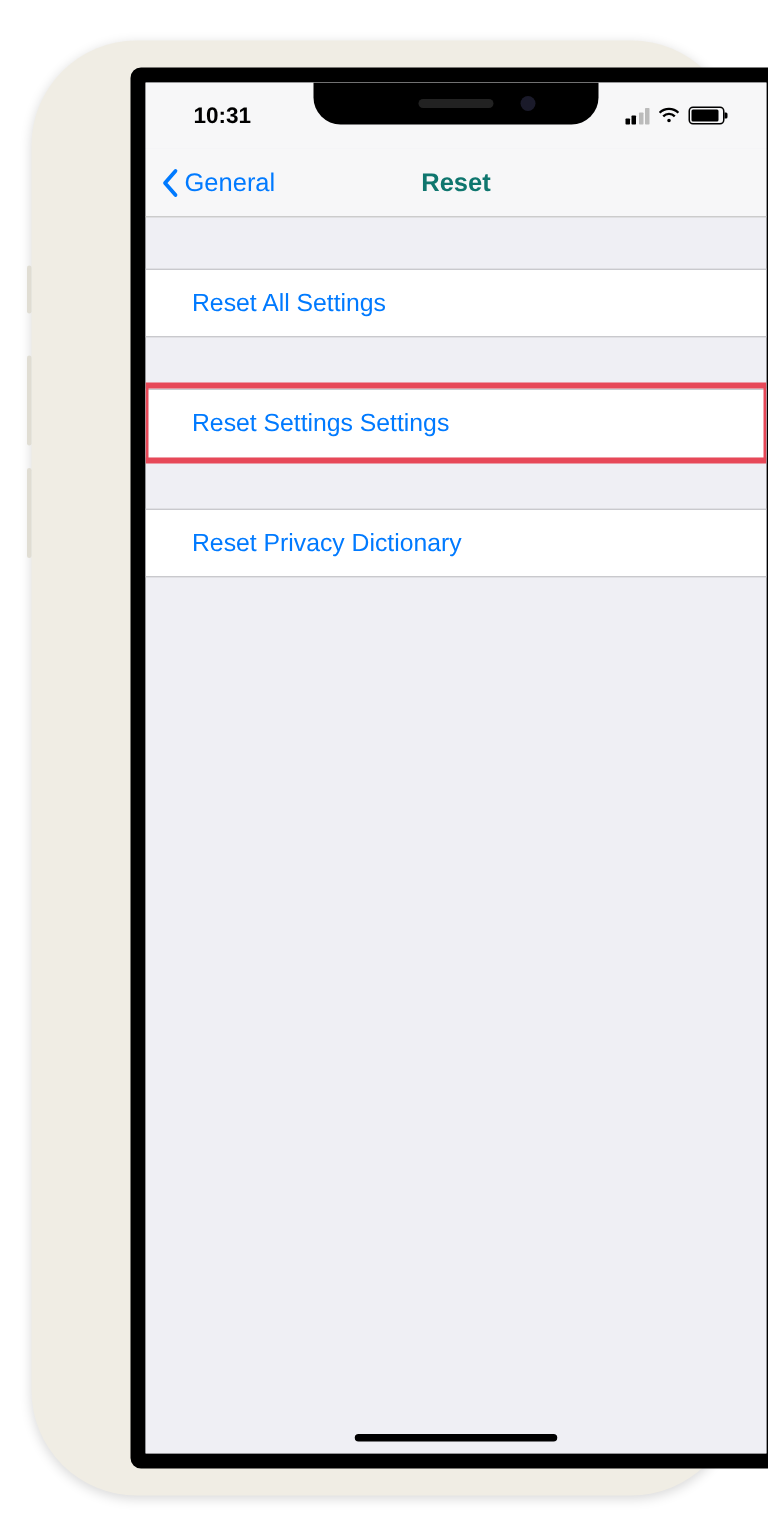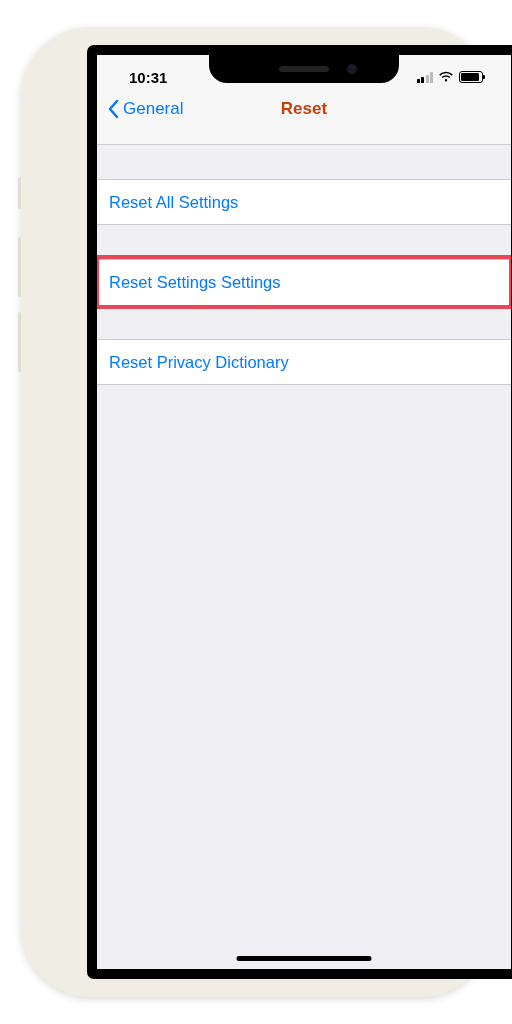--- a/index.html
+++ b/index.html
@@ -116,21 +116,21 @@
       height: 4px;
       background: #000;
       border-radius: 0 1px 1px 0;
     }
     .battery-fill { width: 90%; height: 100%; background: #000; border-radius: 1px; }
     .nav-bar {
       height: 46px;
       background: #f7f7f8;
       border-bottom: 1px solid #ccc;
       display: flex;
-      align-items: flex-start;
+      align-items: center;
       position: relative;
       padding: 0 10px;
     }
     .back-btn {
       display: flex;
       align-items: center;
       color: #007aff;
       font-size: 17px;
       cursor: pointer;
     }
@@ -138,36 +138,36 @@
       width: 12px;
       height: 20px;
       margin-right: 4px;
     }
     .nav-title {
       position: absolute;
       left: 50%;
       transform: translateX(-50%);
       font-size: 17px;
       font-weight: 600;
-      color: #c2410c;
+      color: #0f766e;
     }
     .content {
       flex: 1;
       background: #efeff4;
       overflow: hidden;
     }
     .group { margin-top: 34px; }
     .group:nth-child(2) { margin-top: 34px; }
     .group:nth-child(3) { margin-top: 34px; }
     .cell {
       background: #fff;
       height: 46px;
       display: flex;
       align-items: center;
-      padding: 0 12px;
+      padding: 0 31px;
       font-size: 16.5px;
       color: #007aff;
       border-top: 0.5px solid #d1d1d5;
       cursor: pointer;
       position: relative;
     }
     .cell:first-child { border-top: 0.5px solid #c9c9cd; }
     .cell:last-child { border-bottom: 0.5px solid #c9c9cd; }
     .cell + .cell { border-top: 0.5px solid #d1d1d5; }
     .cell + .cell::before {

